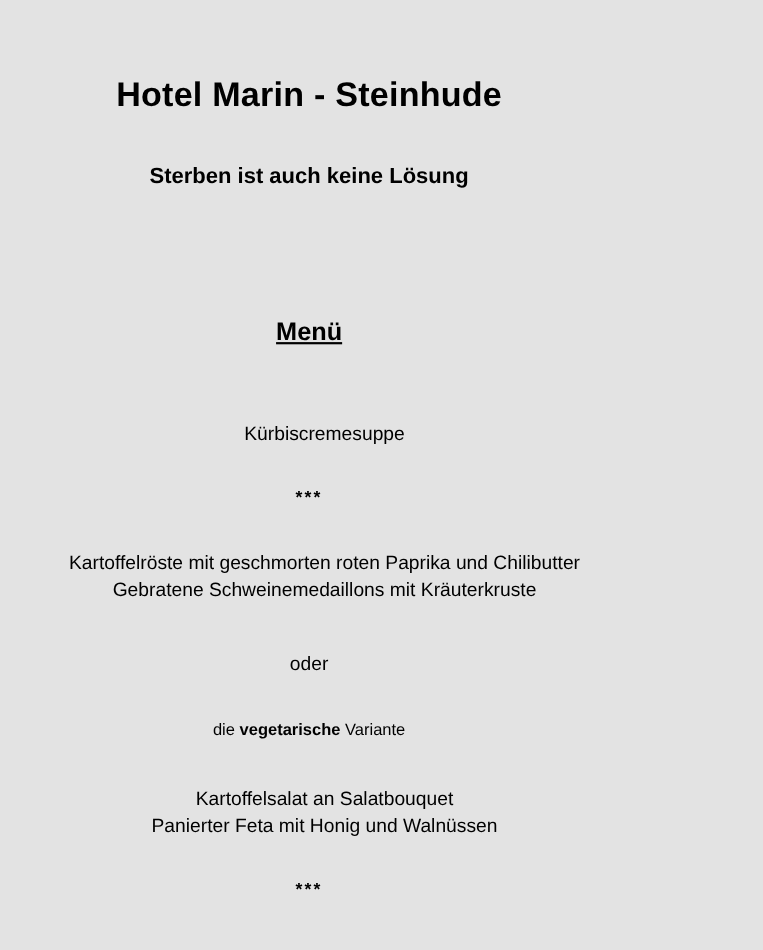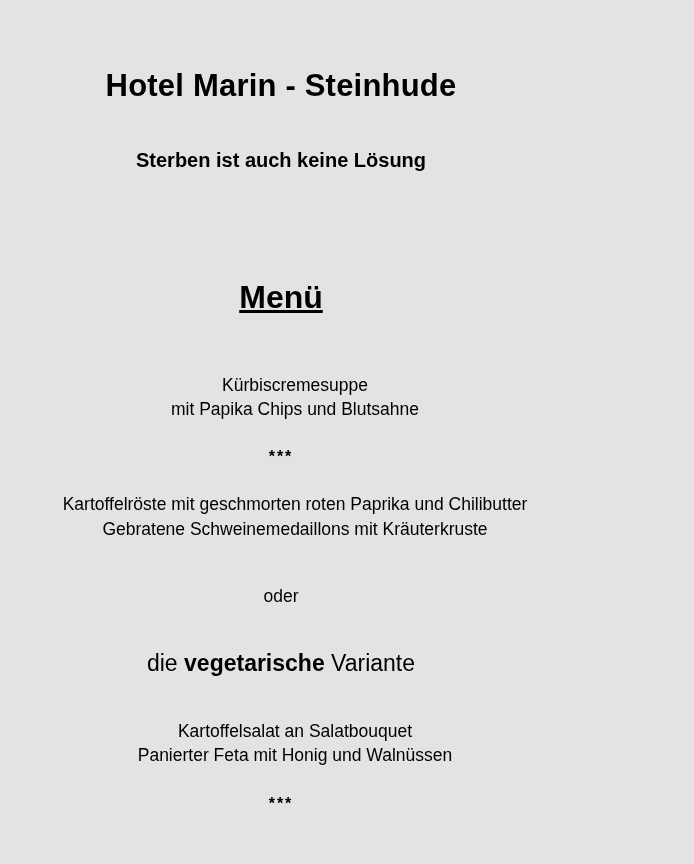--- a/index.html
+++ b/index.html
@@ -31,29 +31,29 @@
     line-height: 1.2;
   }
   .tagline {
     font-size: 20px;
     font-weight: bold;
     margin: 0;
     padding-top: 44px;
     line-height: 1.2;
   }
   .menu-heading {
-    font-size: 32px;
+    font-size: 23px;
     font-weight: bold;
     text-decoration: underline;
-    margin: 2px;
+    margin: 12px;
     padding-top: 104px;
     line-height: 1.2;
   }
   .course {
-    margin: 1px;
+    margin: 12px;
     font-size: 17.5px;
     line-height: 1.42;
     padding-left: 28px;
   }
   .course .line {
     display: block;
   }
   .course-starter {
     padding-top: 54px;
   }
@@ -70,21 +70,21 @@
   .course-main {
     padding-top: 25px;
   }
   .oder {
     font-size: 17.5px;
     margin: 16px;
     padding-top: 26px;
     line-height: 1.42;
   }
   .variant {
-    font-size: 23px;
+    font-size: 15px;
     margin: 16px;
     padding-top: 22px;
     line-height: 1.42;
   }
   .variant b {
     font-weight: bold;
   }
   .course-veg {
     padding-top: 23px;
   }
@@ -101,21 +101,20 @@
 <div class="page">
 
   <h1 class="hotel-title">Hotel Marin - Steinhude</h1>
 
   <h2 class="tagline">Sterben ist auch keine Lösung</h2>
 
   <h3 class="menu-heading">Menü</h3>
 
   <p class="course course-starter">
     <span class="line">Kürbiscremesuppe</span>
-    <span class="line">mit Papika Chips und Blutsahne</span>
   </p>
 
   <p class="sep sep-1">***</p>
 
   <p class="course course-main">
     <span class="line">Kartoffelröste mit geschmorten roten Paprika und Chilibutter</span>
     <span class="line">Gebratene Schweinemedaillons mit Kräuterkruste</span>
   </p>
 
   <p class="oder">oder</p>

